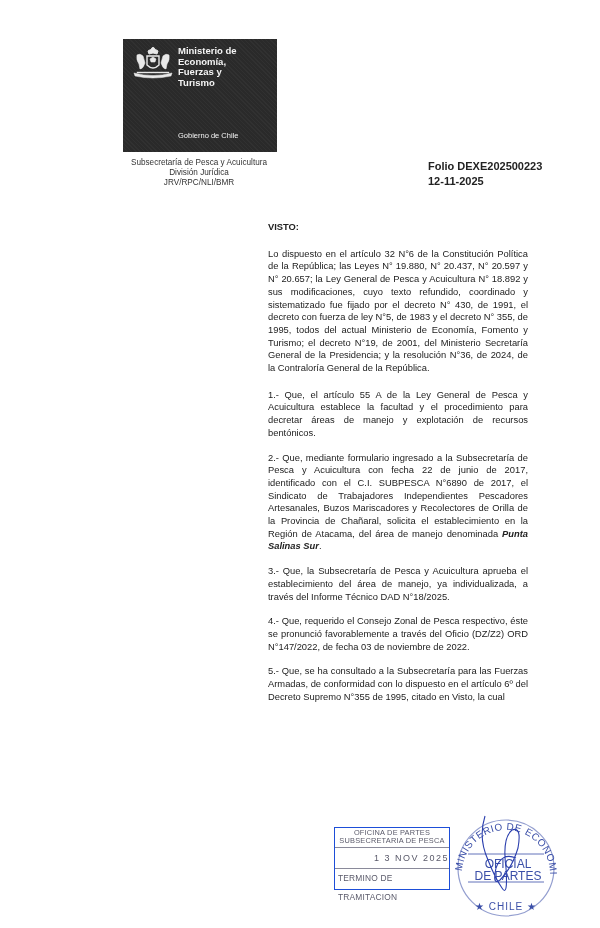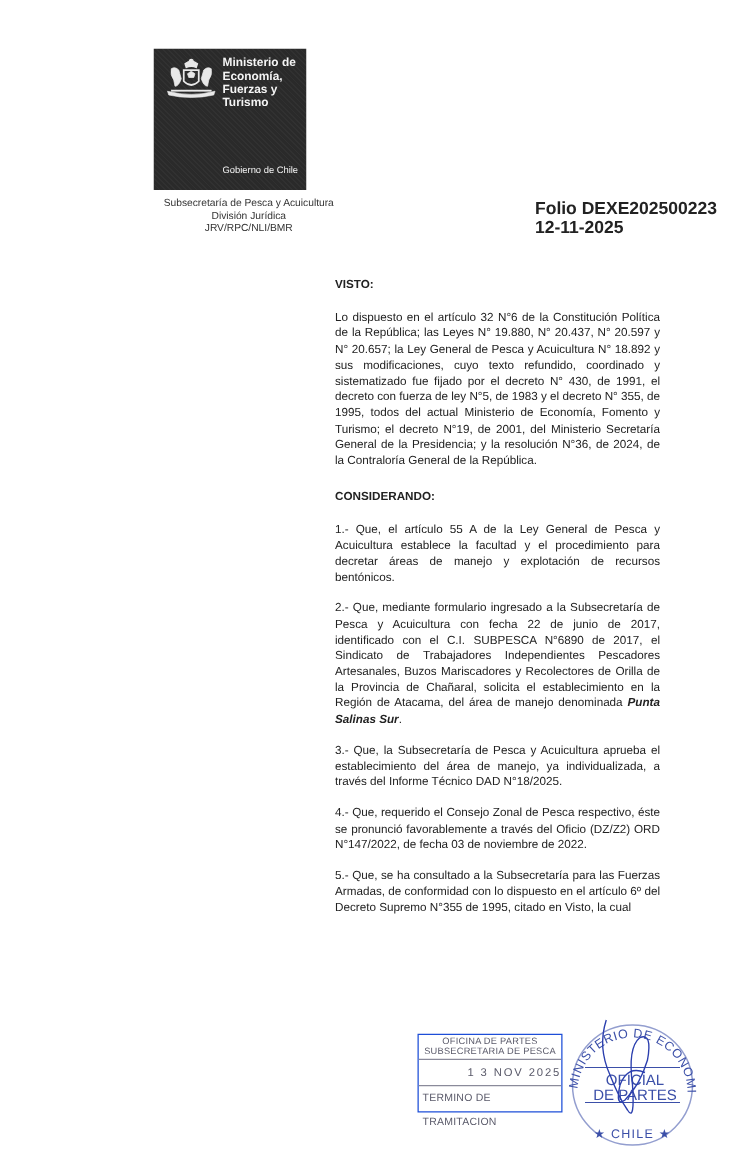--- a/index.html
+++ b/index.html
@@ -1,40 +1,40 @@
 <!DOCTYPE html>
 <html><head>
   <meta charset="utf-8">
   <style>
     html, body { margin: 0; padding: 0; }
     body {
       width: 600px; height: 928px; background: #ffffff; position: relative; overflow: hidden;
       font-family: "Liberation Sans", sans-serif; color: #1a1a1a;
     }
     .logo {
-      position: absolute; left: 123px; top: 39px; width: 122px; height: 113px;
+      position: absolute; left: 123px; top: 39px; width: 154px; height: 113px;
       background: #2a2a2a;
       background-image: repeating-linear-gradient(45deg, rgba(255,255,255,0.03) 0 1px, transparent 1px 3px);
     }
     .logo .crest { position: absolute; left: 8px; top: 6px; width: 44px; height: 38px; }
     .logo .ministry {
       position: absolute; left: 55px; top: 7px; color: #f4f4f4;
       font-size: 9.5px; font-weight: bold; line-height: 10.5px;
     }
     .logo .gob {
       position: absolute; left: 55px; bottom: 12px; color: #f4f4f4;
       font-size: 7.5px; font-weight: normal;
     }
     .subsec {
       position: absolute; left: 99px; top: 158px; width: 200px; text-align: center;
       font-size: 8.2px; line-height: 10px; color: #333;
     }
     .folio {
       position: absolute; left: 428px; top: 159px;
-      font-size: 14px; font-weight: bold; line-height: 15px; color: #222;
+      font-size: 11px; font-weight: bold; line-height: 15px; color: #222;
     }
     .content {
       position: absolute; left: 268px; top: 207px; width: 260px;
       font-family: "Liberation Sans", sans-serif; font-size: 9.35px; line-height: 12.7px; color: #222;
     }
     .content .title { font-weight: bold; text-align: justify; text-align-last: left; margin: 0; }
     .content .section-head { font-weight: bold; margin: 14px 0 0 0; }
     .content p { margin: 0; text-align: justify; }
     .content .gap-sm { margin-top: 14px; }
     .content .gap-md { margin-top: 12px; }
@@ -84,21 +84,20 @@
 <div class="folio">
   <div>Folio DEXE202500223</div>
   <div>12-11-2025</div>
 </div>
 
 <div class="content">
 
   <div class="section-head">VISTO:</div>
   <p class="gap-sm">Lo dispuesto en el artículo 32 N°6 de la Constitución Política de la República; las Leyes N° 19.880, N° 20.437, N° 20.597 y N° 20.657; la Ley General de Pesca y Acuicultura N° 18.892 y sus modificaciones, cuyo texto refundido, coordinado y sistematizado fue fijado por el decreto N° 430, de 1991, el decreto con fuerza de ley N°5, de 1983 y el decreto N° 355, de 1995, todos del actual Ministerio de Economía, Fomento y Turismo; el decreto N°19, de 2001, del Ministerio Secretaría General de la Presidencia; y la resolución N°36, de 2024, de la Contraloría General de la República.</p>
 
-  <div class="section-head" style="margin-top:16px">CONSIDERANDO:</div>
 
   <p class="gap-sm">1.- Que, el artículo 55 A de la Ley General de Pesca y Acuicultura establece la facultad y el procedimiento para decretar áreas de manejo y explotación de recursos bentónicos.</p>
 
   <p class="gap-md"><span>2.- Que, mediante formulario ingresado a la Subsecretaría de Pesca y Acuicultura con fecha 22 de junio de 2017, identificado con el C.I. SUBPESCA N°6890 de 2017, el Sindicato de Trabajadores Independientes Pescadores Artesanales, Buzos Mariscadores y Recolectores de Orilla de la Provincia de Chañaral, solicita el establecimiento en la Región de Atacama, del área de manejo denominada </span><em>Punta Salinas Sur</em><span>.</span></p>
 
   <p class="gap-md">3.- Que, la Subsecretaría de Pesca y Acuicultura aprueba el establecimiento del área de manejo, ya individualizada, a través del Informe Técnico DAD N°18/2025.</p>
 
   <p class="gap-md">4.- Que, requerido el Consejo Zonal de Pesca respectivo, éste se pronunció favorablemente a través del Oficio (DZ/Z2) ORD N°147/2022, de fecha 03 de noviembre de 2022.</p>
 
   <p class="gap-md">5.- Que, se ha consultado a la Subsecretaría para las Fuerzas Armadas, de conformidad con lo dispuesto en el artículo 6º del Decreto Supremo N°355 de 1995, citado en Visto, la cual</p>

